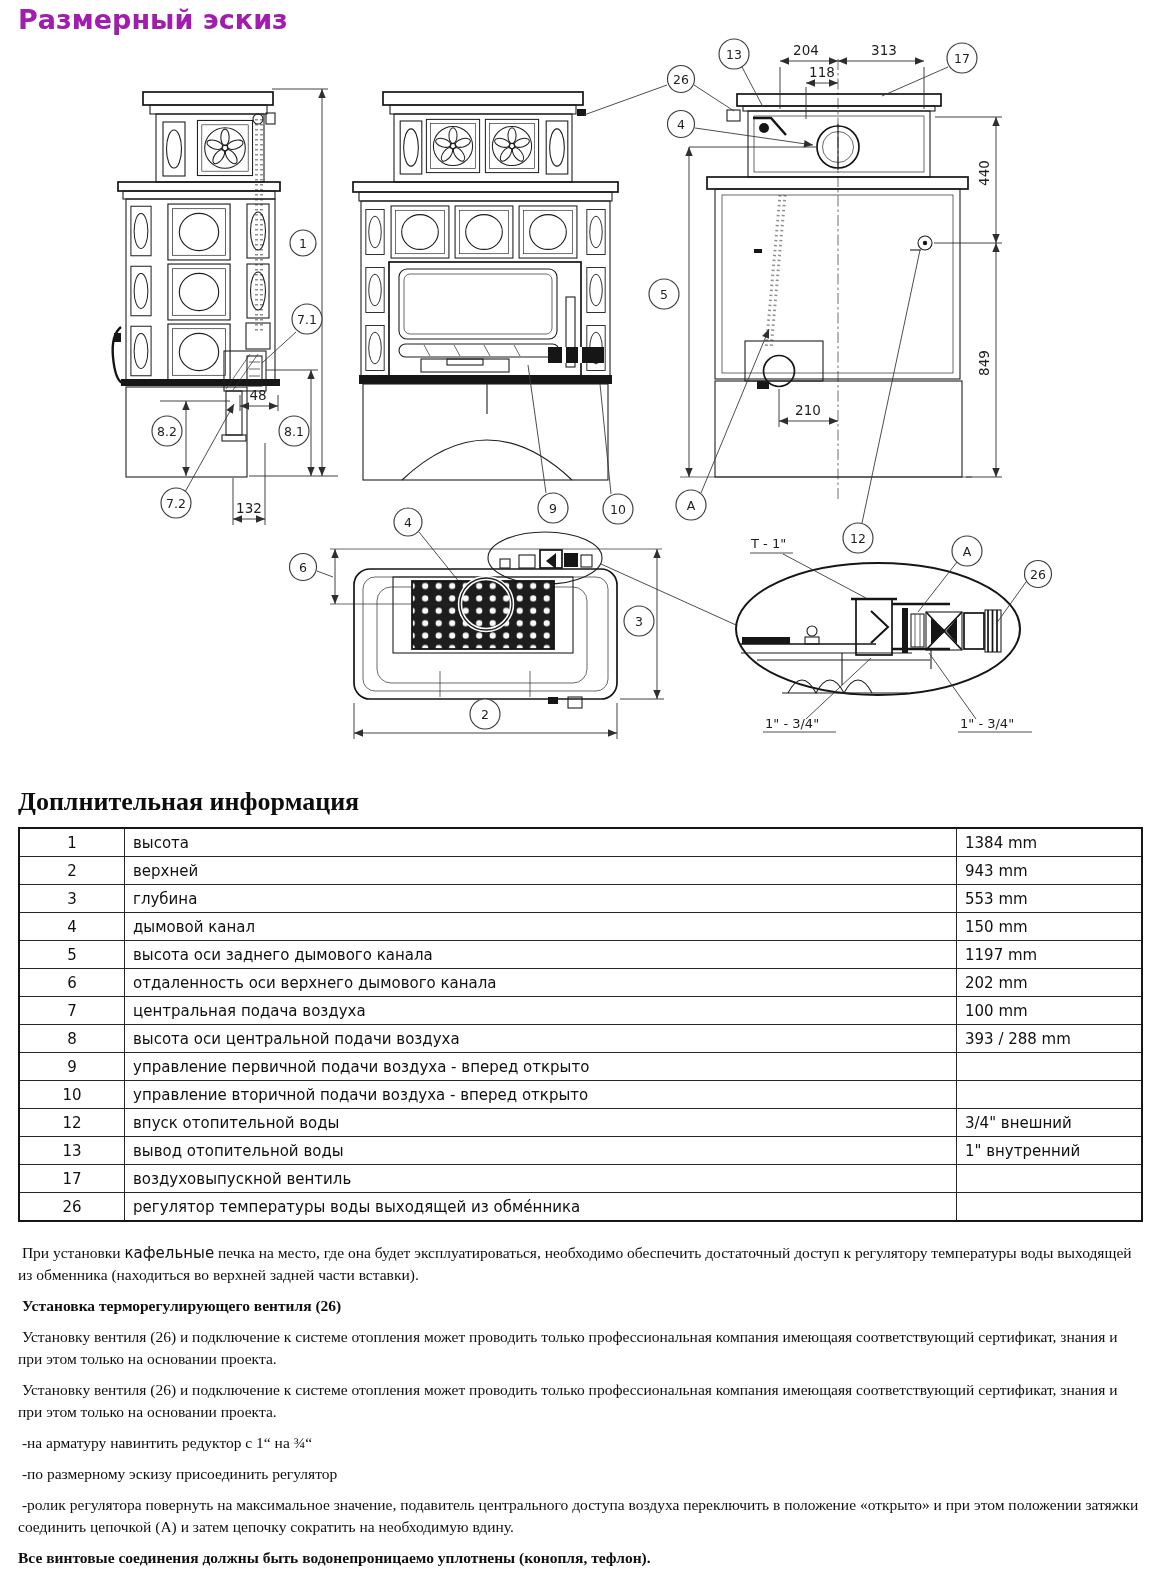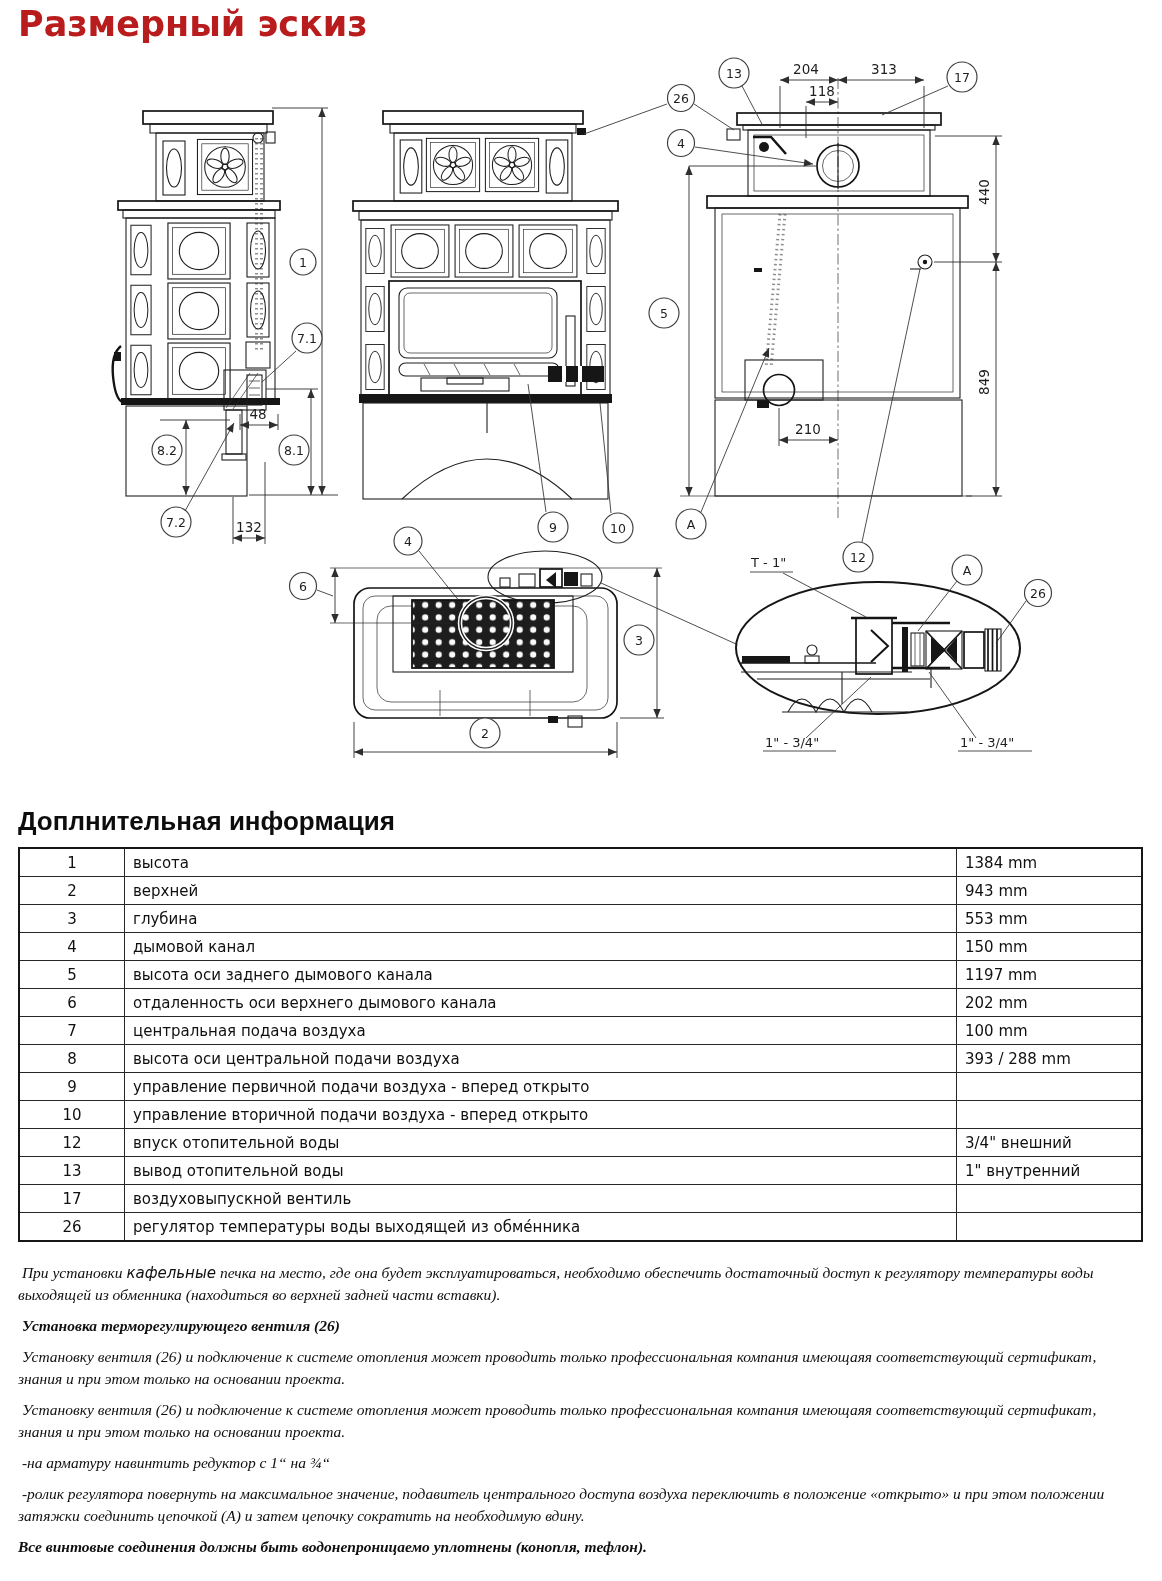--- a/index.html
+++ b/index.html
@@ -1,20 +1,20 @@
 <!DOCTYPE html>
 <html><head>
 <meta charset="utf-8">
 <style>
   html,body { margin:0; padding:0; background:#fff; }
   .page { width:1162px; min-height:1581px; background:#fff; color:#111;
           font-family:"DejaVu Sans", sans-serif; position:relative; }
   h1.title { font-family:"DejaVu Sans", sans-serif; font-weight:bold;
-             font-size:35px; margin:4px 0 12px 18px; color:#b91c1c; letter-spacing:0; }
-  h2.title2 { font-family:Liberation Sans, sans-serif; font-weight:bold;
+             font-size:27px; margin:4px 0 2px 18px; color:#a21caf; letter-spacing:0; }
+  h2.title2 { font-family:Liberation Serif, serif; font-weight:bold;
               font-size:26px; margin:30px 6px 10px 18px; color:#0d0d0d; }
   svg.sketch { display:block; margin:0; }
 
   
   .ln  { fill:none; stroke:#1f1f1f; stroke-width:1.1; }
   .tn  { fill:none; stroke:#2a2a2a; stroke-width:0.7; }
   .tk  { fill:none; stroke:#141414; stroke-width:2.4; }
   .tk1 { fill:none; stroke:#141414; stroke-width:1.7; }
   .fl  { fill:#161616; stroke:none; }
   .dm  { fill:none; stroke:#2e2e2e; stroke-width:0.9; }
@@ -33,21 +33,21 @@
   table.info { border-collapse:collapse; margin:6px 0 0 18px; width:1125px;
                table-layout:fixed; border:2px solid #161616; }
   table.info td { border:1.6px solid #262626; font-size:15px; color:#101010;
                   padding:3.5px 8px; height:20px; background:#fff; }
   td.c-num { width:88px; text-align:center; }
   td.c-val { width:168px; }
 
   
   .notes { margin:20px 18px 0 18px; font-family:"Liberation Serif", serif;
            font-size:15.5px; line-height:1.42; color:#0f0f0f; }
-  .notes p { margin:0 0 9px 0; white-space:pre-wrap;font-style:italic; }
+  .notes p { margin:0 0 9px 0; white-space:pre-wrap; }
   .notes .bold { font-weight:bold; }
   .sansword { font-family:"DejaVu Sans", sans-serif; font-size:15px; }
 </style>
 </head>
 <body>
 
 <div class="page">
 
   <h1 class="title">Размерный эскиз</h1>
 
@@ -480,18 +480,19 @@
       </tr>
     </tbody>
   </table>
 
   <div class="notes">
     <p><span> При установки </span><span class="sansword">кафельные</span><span> печка на место, где она будет эксплуатироваться, необходимо обеспечить достаточный доступ к регулятору температуры воды выходящей из обменника (находиться во верхней задней части вставки).</span></p>
     <p class="bold"> Установка терморегулирующего вентиля (26)</p>
     <p> Установку вентиля (26) и подключение к системе отопления может проводить только профессиональная компания имеющаяя соответствующий сертификат, знания и при этом только на основании проекта.</p>
     <p> Установку вентиля (26) и подключение к системе отопления может проводить только профессиональная компания имеющаяя соответствующий сертификат, знания и при этом только на основании проекта.</p>
     <p> -на арматуру навинтить редуктор с 1“ на ¾“</p>
+    <p> -по размерному эскизу присоединить регулятор</p>
     <p> -ролик регулятора повернуть на максимальное значение, подавитель центрального доступа воздуха переключить в положение «открыто» и при этом положении затяжки соединить цепочкой (А) и затем цепочку сократить на необходимую вдину.</p>
     <p class="bold">Все винтовые соединения должны быть водонепроницаемо уплотнены (конопля, тефлон).</p>
 
   </div>
 
 </div>
 
 </body></html>

